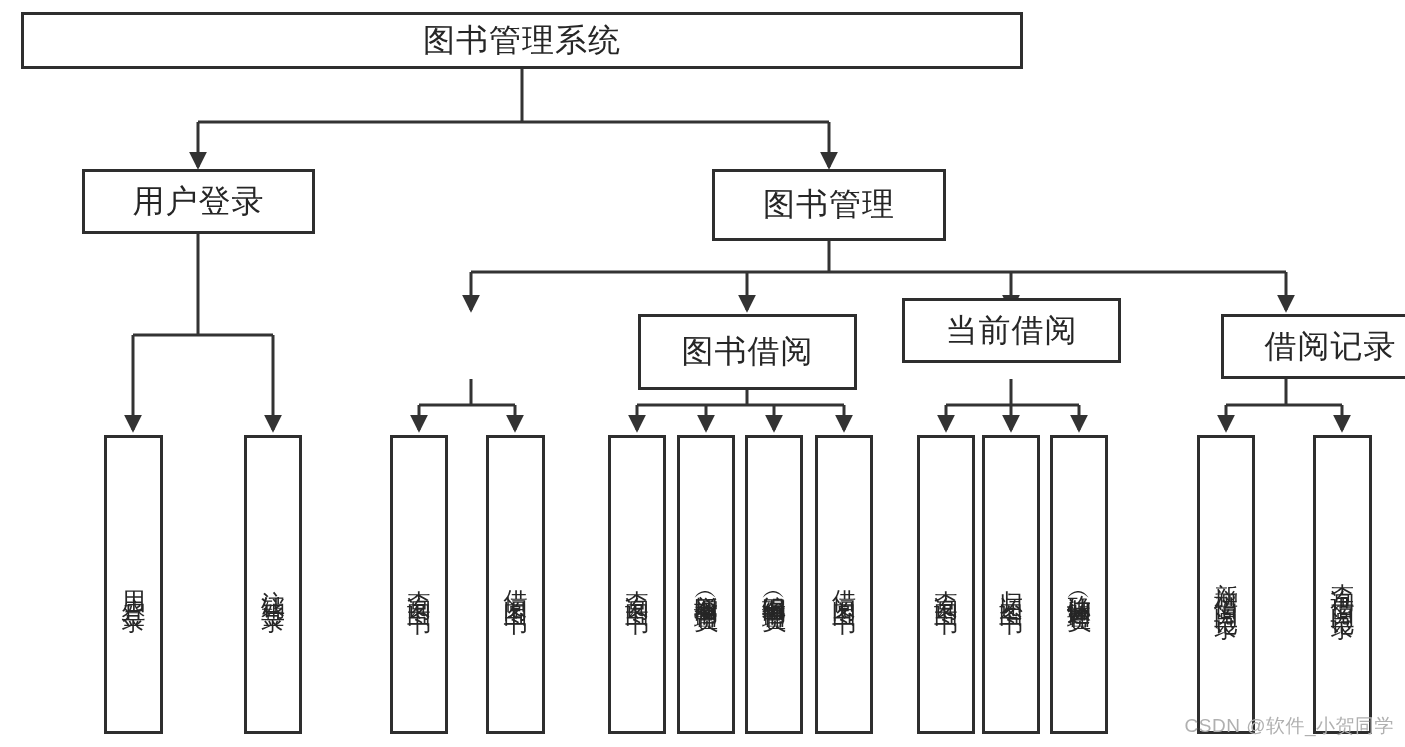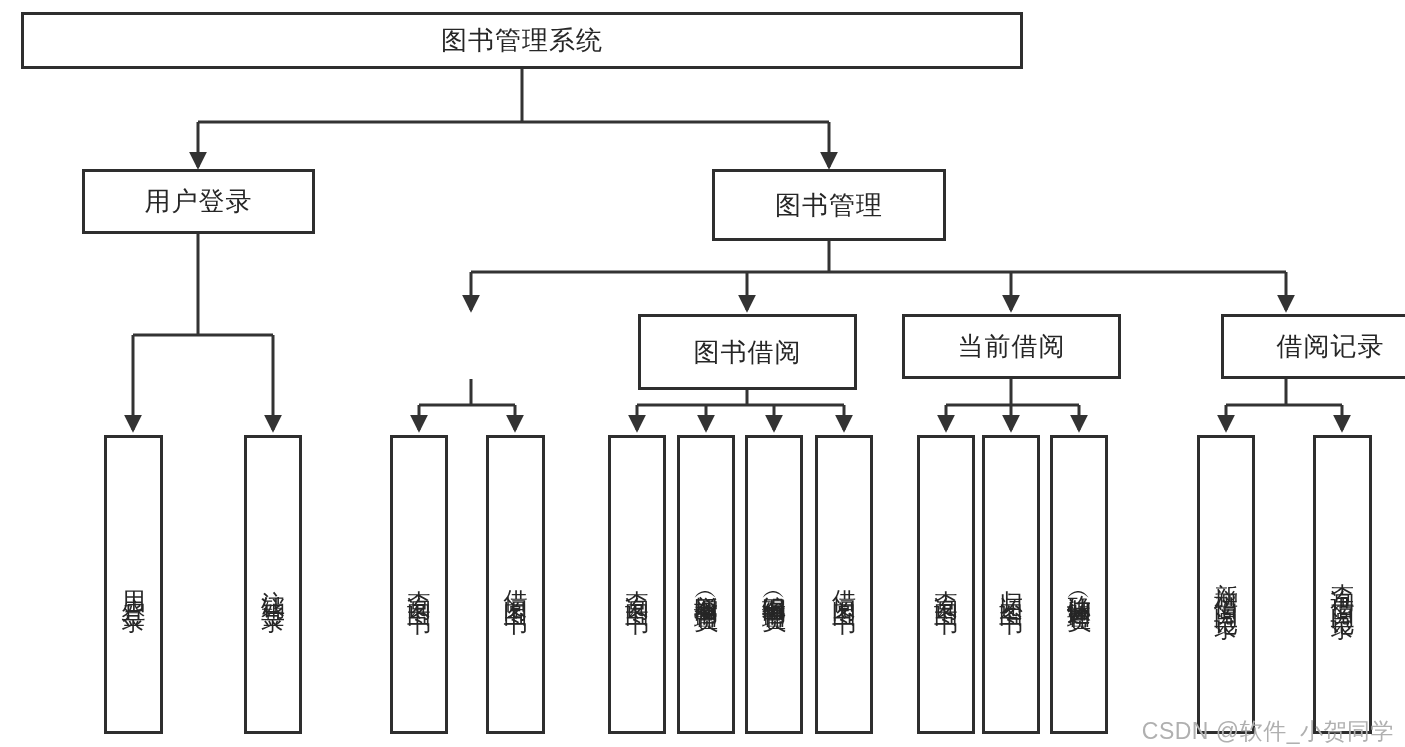--- a/index.html
+++ b/index.html
@@ -32,36 +32,36 @@
   .arrowhead { fill: var(--line); }
   .box {
     position: absolute;
     box-sizing: border-box;
     border: 3px solid var(--border);
     background: var(--bg);
     display: flex;
     align-items: center;
     justify-content: center;
     color: var(--text);
-    font-size: 26px;
+    font-size: 32px;
     letter-spacing: 1px;
     z-index: 2;
   }
   .leaf {
     writing-mode: vertical-rl;
     text-orientation: mixed;
     font-size: 24px;
     letter-spacing: 7px;
   }
   .leaf.tight { letter-spacing: 2px; font-size: 24px; }
   #watermark {
     position: absolute;
     right: 11px;
-    bottom: 0;
-    font-size: 23px;
+    bottom: 8px;
+    font-size: 19px;
     letter-spacing: 0.5px;
     color: var(--watermark);
     z-index: 5;
     white-space: nowrap;
   }
 </style>
 </head>
 <body>
 
 <div id="canvas">
@@ -120,21 +120,21 @@
       <path class="edge" d="M1342,405 V430" marker-end="url(#arrow)"></path>
     </g>
   </svg>
 
   <div class="box" style="left:21px;top:12px;width:1002px;height:57px">图书管理系统</div>
 
   <div class="box" style="left:82px;top:169px;width:233px;height:65px">用户登录</div>
   <div class="box" style="left:712px;top:169px;width:234px;height:72px">图书管理</div>
 
   <div class="box" style="left:638px;top:314px;width:219px;height:76px">图书借阅</div>
-  <div class="box" style="left:902px;top:314px;width:219px;height:65px">当前借阅</div>
+  <div class="box" style="left:902px;top:298px;width:219px;height:65px">当前借阅</div>
   <div class="box" style="left:1221px;top:314px;width:219px;height:65px">借阅记录</div>
 
   <div class="box leaf" style="left:104px;top:435px;width:59px;height:299px">用户登录</div>
   <div class="box leaf" style="left:244px;top:435px;width:58px;height:299px">注销登录</div>
 
   <div class="box leaf" style="left:390px;top:435px;width:58px;height:299px">查询图书</div>
   <div class="box leaf" style="left:486px;top:435px;width:59px;height:299px">借阅图书</div>
 
   <div class="box leaf" style="left:608px;top:435px;width:58px;height:299px">查询图书</div>
   <div class="box leaf tight" style="left:677px;top:435px;width:58px;height:299px">新增图书（管理员）</div>

